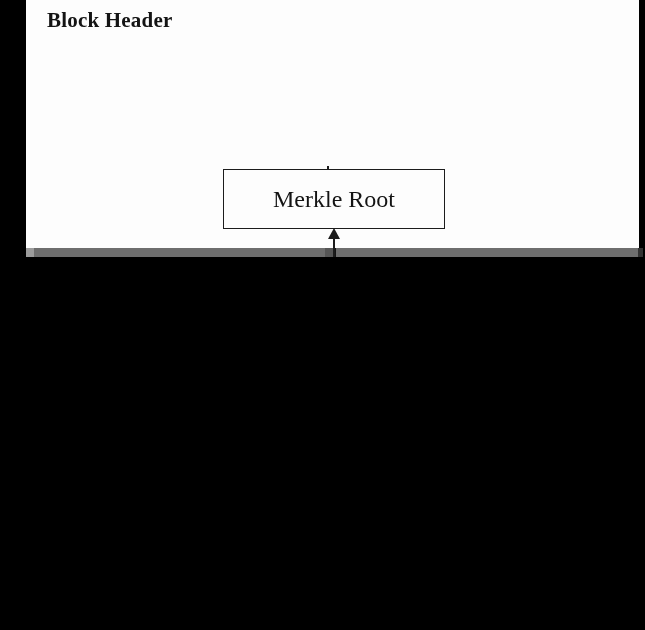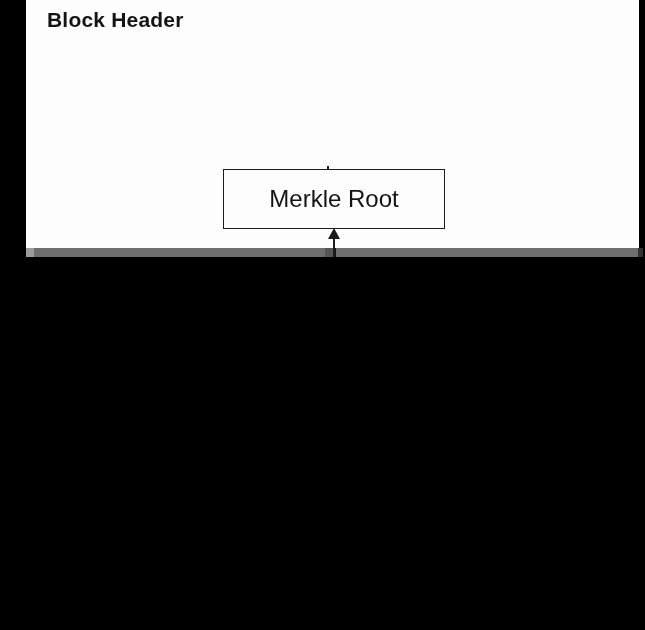--- a/index.html
+++ b/index.html
@@ -1,21 +1,21 @@
 <!DOCTYPE html>
 <html style="--background: #000000; --slide-bg: #fdfdfd; --line: #1c1c1c; --text: #141414; --bar-track: #6e6e6e; --bar-left-cap: #9c9c9c; --bar-dark-segment: #565656; --bar-right-cap: #333333;"><head>
 <meta charset="utf-8">
 <style>
   html,body{margin:0;padding:0;background:#000;}
   .stage{
     position:relative;
     width:645px;height:630px;
     background:var(--background,#000);
     overflow:hidden;
-    font-family:Liberation Sans, sans-serif;
+    font-family:Liberation Serif, serif;
   }
   .slide{
     position:absolute;left:26px;top:0;width:613px;height:248px;
     background:var(--slide-bg,#fdfdfd);
   }
   .slide-title{
     position:absolute;left:21px;top:8px;
     font-size:21px;font-weight:bold;color:var(--text,#141414);
     letter-spacing:0.2px;white-space:nowrap;
   }

